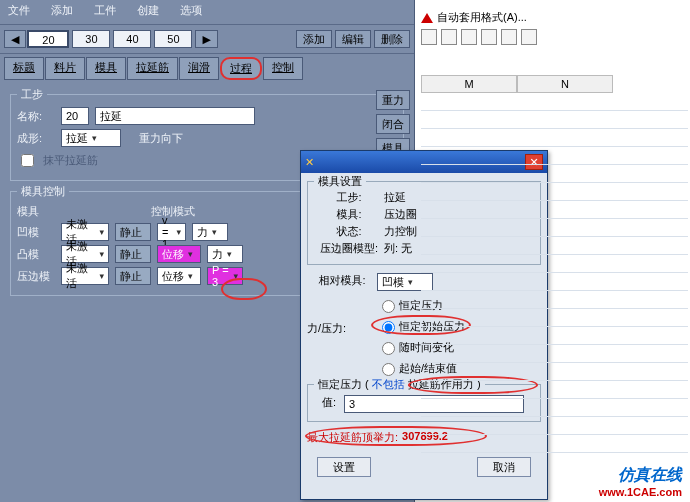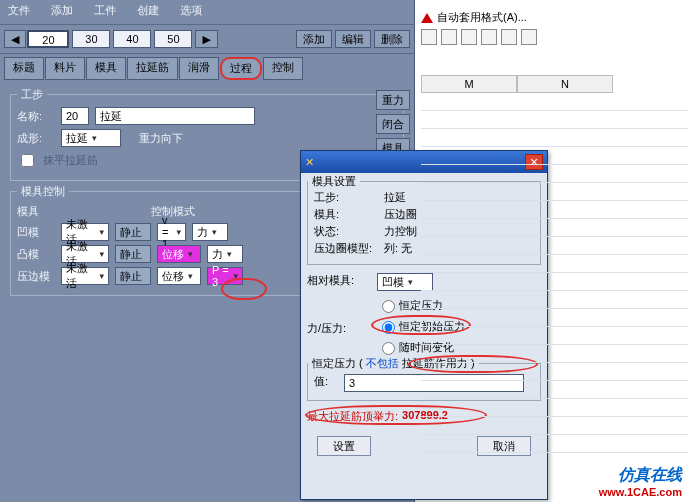--- a/index.html
+++ b/index.html
@@ -7,44 +7,44 @@
 .bg-panel { position: absolute; left: 0; top: 0; width: 415px; height: 502px; background: #7c8ca8; border-right: 1px solid #4a5a78; }
 .menu-row { padding: 3px 8px; color: #eef2f8; }
 .menu-row span { margin-right: 18px; cursor: default; }
 .tab-row { display: flex; align-items: center; padding: 2px 4px; gap: 1px; }
 .arrow-btn, .small-btn { height: 18px; background: #8fa0ba; border: 1px solid #4a5a78; color: #000; display: inline-flex; align-items: center; justify-content: center; padding: 0 6px; }
 .num-tab { width: 38px; height: 18px; background: #eef2f8; border: 1px solid #4a5a78; color: #000; text-align: center; line-height: 16px; margin-right: 2px; }
 .num-tab.active { width: 42px; background: #fff; border: 2px solid #3a4a68; }
 .action-btns { margin-left: auto; display: flex; gap: 3px; }
 hr.sep { margin: 3px 0; border: none; border-top: 1px solid #5a6a88; }
 .category-tabs { display: flex; gap: 1px; padding: 0 4px; }
-.cat-tab { padding: 2px 8px; background: #8fa0ba; border: 1px solid #4a5a78; color: #000; }
+.cat-tab { padding: 2px 8px; background: #8fa0ba; border: 1px solid #4a5a78; color: #000; text-decoration: underline; }
 .cat-tab.outlined { border: 2px solid #e03030; border-radius: 10px; }
 .panel-body { margin: 4px; padding: 6px; background: #7c8ca8; }
 .group { border: 1px solid #a0b0c8; margin: 4px 0 10px; padding: 8px 6px 6px; position: relative; }
 .group-title { position: absolute; top: -8px; left: 6px; background: #7c8ca8; padding: 0 4px; color: #eef2f8; }
 .form-row { display: flex; align-items: center; gap: 6px; margin: 4px 0; }
 .label { color: #eef2f8; width: 38px; }
 .field { height: 18px; background: #fff; border: 1px solid #4a5a78; padding: 0 4px; display: inline-flex; align-items: center; color: #000; }
 .field.sel::after { content: "▾"; margin-left: 4px; font-size: 9px; color: #333; }
 .field.static { background: #98aac2; }
 .field.magenta { background: #e030e0; color: #fff; }
 .side-btn { width: 34px; height: 20px; background: #8fa0ba; border: 1px solid #4a5a78; color: #000; display: flex; align-items: center; justify-content: center; }
 .side-btns { position: absolute; right: 4px; top: 90px; display: flex; flex-direction: column; gap: 4px; }
 .circle-mark { border: 2px solid #e03030; border-radius: 50%/60%; position: absolute; pointer-events: none; }
 
 
 .dialog { position: absolute; left: 300px; top: 150px; width: 248px; height: 350px; background: #dfe6ef; border: 1px solid #1a3a6a; box-shadow: 2px 2px 4px rgba(0,0,0,.3); }
 .dlg-title { height: 22px; background: linear-gradient(#3a78d8,#1a4aa8); color: #fff; display: flex; align-items: center; padding: 0 4px; gap: 6px; }
 .dlg-close { margin-left: auto; width: 18px; height: 16px; background: #e04030; color: #fff; display: flex; align-items: center; justify-content: center; border: 1px solid #a02010; }
 .dlg-body { padding: 6px; color: #000; }
 .dlg-group { border: 1px solid #9ab; margin: 2px 0 8px; padding: 6px; position: relative; }
-.dlg-group-title { position: absolute; top: -8px; left: 0; background: #dfe6ef; padding: 0 4px; }
+.dlg-group-title { position: absolute; top: -8px; left: 6px; background: #dfe6ef; padding: 0 4px; }
 .info-row { display: flex; margin: 2px 0; }
-.info-row .k { width: 70px; color: #000; }
+.info-row .k { width: 70px; color: #000; text-align: center; }
 .info-row .v { color: #000; }
 .radio-row { margin: 3px 0 3px 70px; }
 .radio-row label { display: inline-flex; align-items: center; gap: 1px; }
 .dlg-btns { display: flex; justify-content: space-between; padding: 6px 10px; }
 .btn { min-width: 54px; height: 20px; background: #e8ecf2; border: 1px solid #7a8aa8; display: inline-flex; align-items: center; justify-content: center; }
 
 
 .excel-area { position: absolute; left: 421px; top: 8px; right: 2px; }
 .toolbar2 { display: flex; align-items: center; gap: 4px; margin: 2px 0 4px; }
 .icon-sq { width: 16px; height: 16px; border: 1px solid #888; background: #f4f4f4; }
@@ -191,20 +191,24 @@
         <label>
             <input type="radio" name="fp" checked="" style="">
             <span>恒定初始压力</span>
           </label>
         <div class="circle-mark" style="left:-6px; top:-3px; width:100px; height:20px;"></div>
       </div>
       <div class="radio-row"><label>
             <input type="radio" name="fp" style="">
             <span>随时间变化</span>
           </label></div>
+      <div class="radio-row"><label>
+            <input type="radio" name="fp" style="">
+            <span>起始/结束值</span>
+          </label></div>
     </div>
 
     <div class="dlg-group" style="margin-top:6px">
       <div class="dlg-group-title">
         <span>恒定压力  (</span>
         <span style="color:#0044cc; position:relative;">不包括</span>
         <span>拉延筋作用力 )</span>
       </div>
       <div class="circle-mark" style="left:100px; top:-9px; width:130px; height:18px;"></div>
       <div class="info-row" style="margin-top:4px">

